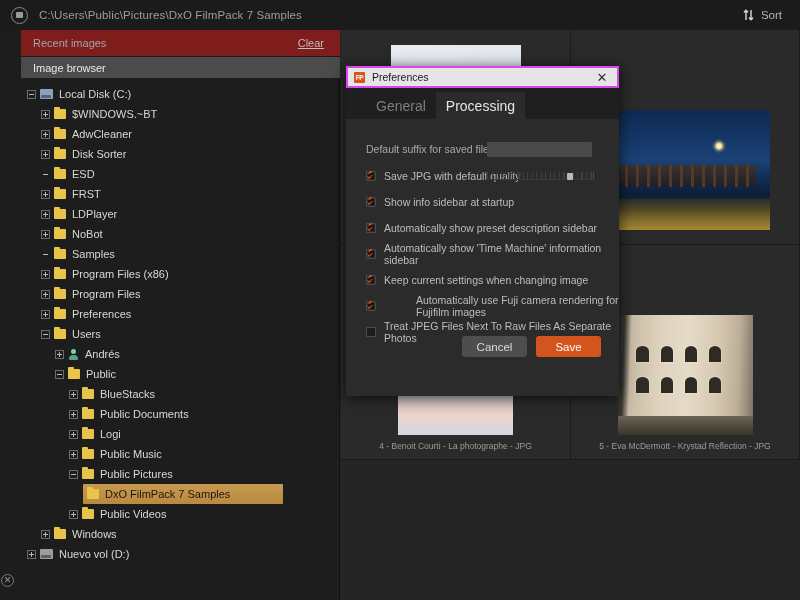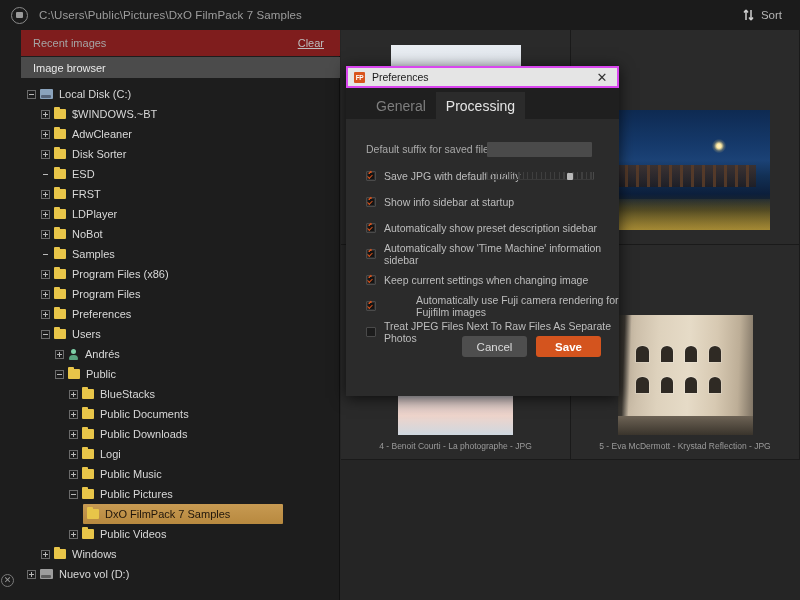--- a/index.html
+++ b/index.html
@@ -247,21 +247,21 @@
   .dlg-footer {
     position:absolute; left:0; bottom:0; width:100%; height:45px;
     display:flex; align-items:center; justify-content:flex-end; padding-right:18px; gap:9px;
   }
   .btn {
     height:21px; min-width:65px; border-radius:3px; border:none; cursor:pointer;
     font-size:11.5px; font-family:"Liberation Sans", sans-serif;
     display:flex; align-items:center; justify-content:center;
   }
   .btn-cancel { background:#4e4e4e; color:#dcdcdc; }
-  .btn-save { background:#d4541e; color:#ffffff;font-weight:bold; }
+  .btn-save { background:#d4541e; color:#ffffff; }
 
   
   .corner-close {
     position:absolute; left:1px; bottom:13px; width:13px; height:13px; border-radius:50%;
     border:1px solid #7a7a7a; color:#9a9a9a; font-size:9px; line-height:1;
     display:flex; align-items:center; justify-content:center; cursor:pointer;
   }
   .leftrail {
     position:absolute; left:0; top:30px; width:21px; height:570px; background:#141414;
   }
@@ -372,25 +372,20 @@
         </div>
         <div class="row" style="padding-left: 48px;">
           <span class="exp plus"></span>
           <span class="folder"></span>
           <span class="lbl">BlueStacks</span>
         </div>
         <div class="row" style="padding-left: 48px;">
           <span class="exp plus"></span>
           <span class="folder"></span>
           <span class="lbl">Public Documents</span>
-        </div>
-        <div class="row" style="padding-left: 48px;">
-          <span class="exp plus"></span>
-          <span class="folder"></span>
-          <span class="lbl">Public Downloads</span>
         </div>
         <div class="row" style="padding-left: 48px;">
           <span class="exp plus"></span>
           <span class="folder"></span>
           <span class="lbl">Logi</span>
         </div>
         <div class="row" style="padding-left: 48px;">
           <span class="exp plus"></span>
           <span class="folder"></span>
           <span class="lbl">Public Music</span>

